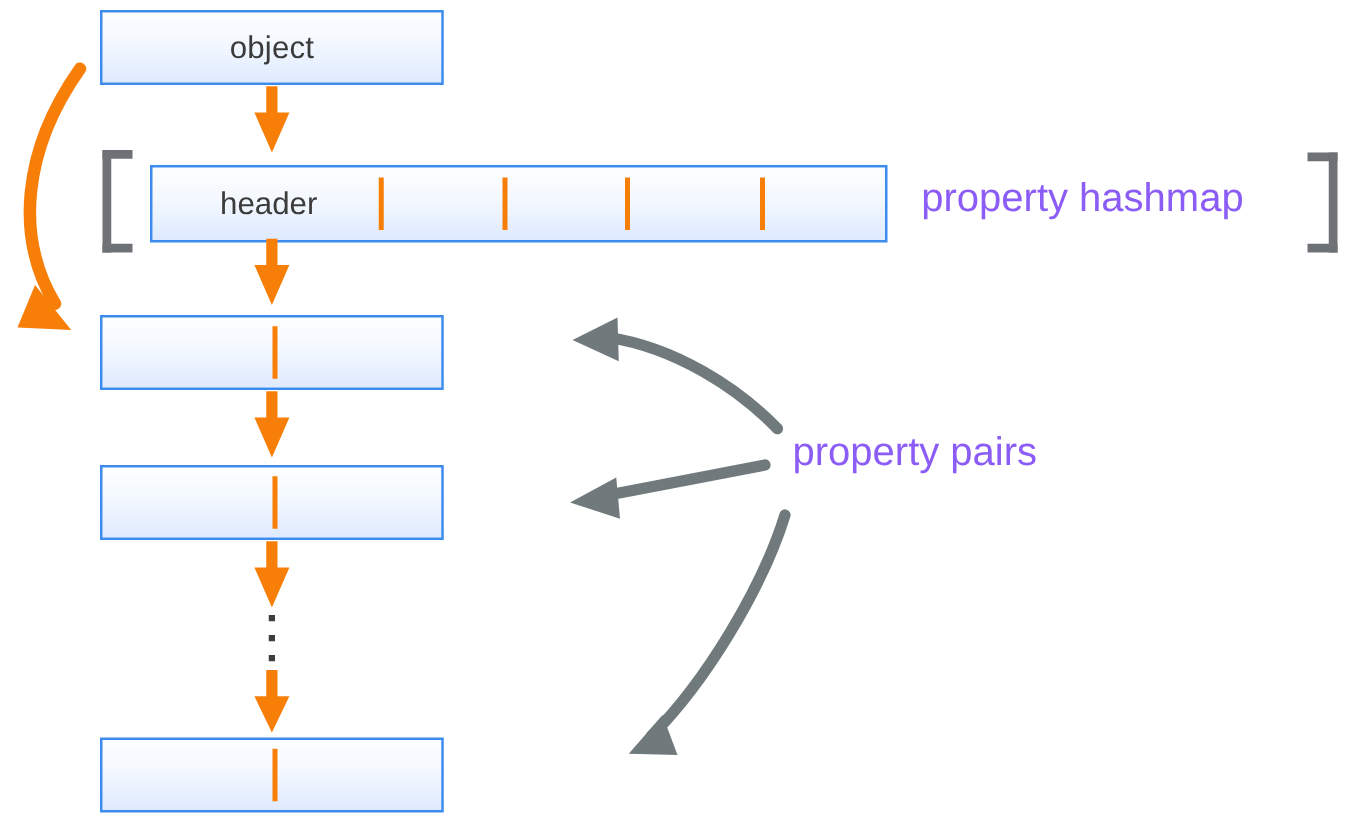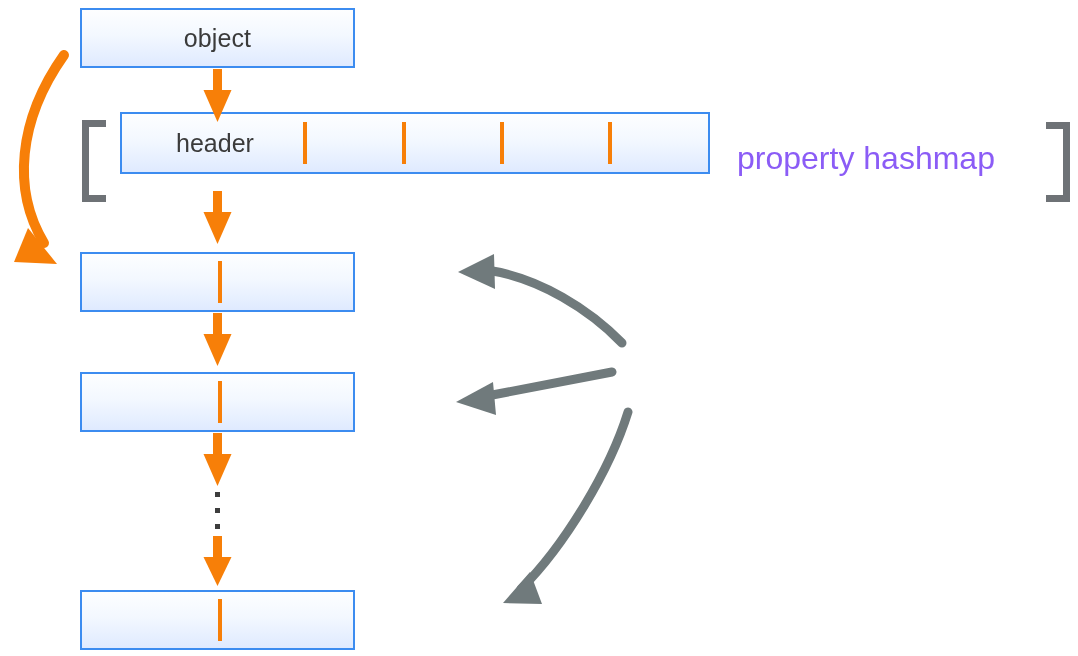--- a/index.html
+++ b/index.html
@@ -107,21 +107,21 @@
 <body>
 
 <div id="canvas">
 
   <div class="node-box" style="left:80px; top:8px; width:275px; height:60px;">
     <span class="node-label">object</span>
   </div>
 
   <div class="bracket left" style="left:82px; top:120px; width:24px; height:82px;"></div>
 
-  <div class="hashmap-row" style="left:120px; top:112px; width:590px; height:62px;">
+  <div class="hashmap-row" style="left:120px; top:132px; width:590px; height:62px;">
     <span class="hashmap-header-label">header</span>
     <span class="tick" style="left:181px;"></span>
     <span class="tick" style="left:280px;"></span>
     <span class="tick" style="left:378px;"></span>
     <span class="tick" style="left:486px;"></span>
   </div>
 
   <div class="caption" style="left:737px; top:142px;">property hashmap</div>
   <div class="bracket right" style="left:1046px; top:122px; width:24px; height:80px;"></div>
 
@@ -139,20 +139,21 @@
     <span class="cell-divider" style="left:136px;"></span>
     <span class="node-label"></span>
   </div>
 
   <div class="dots" style="left:215px; top:492px;">
     <span></span>
       <span></span>
       <span></span>
   </div>
 
+  <div class="caption" style="left:634px; top:345px;">property pairs</div>
 
   <svg class="overlay" viewBox="0 0 1078 656">
 
     <g>
       <rect x="213" y="69" width="9" height="26" fill="#f77f08"></rect>
       <path d="M 203.5 90 L 231.5 90 L 217.5 122 Z" fill="#f77f08"></path>
     </g>
 
     <g>
       <rect x="213" y="191" width="9" height="26" fill="#f77f08"></rect>

